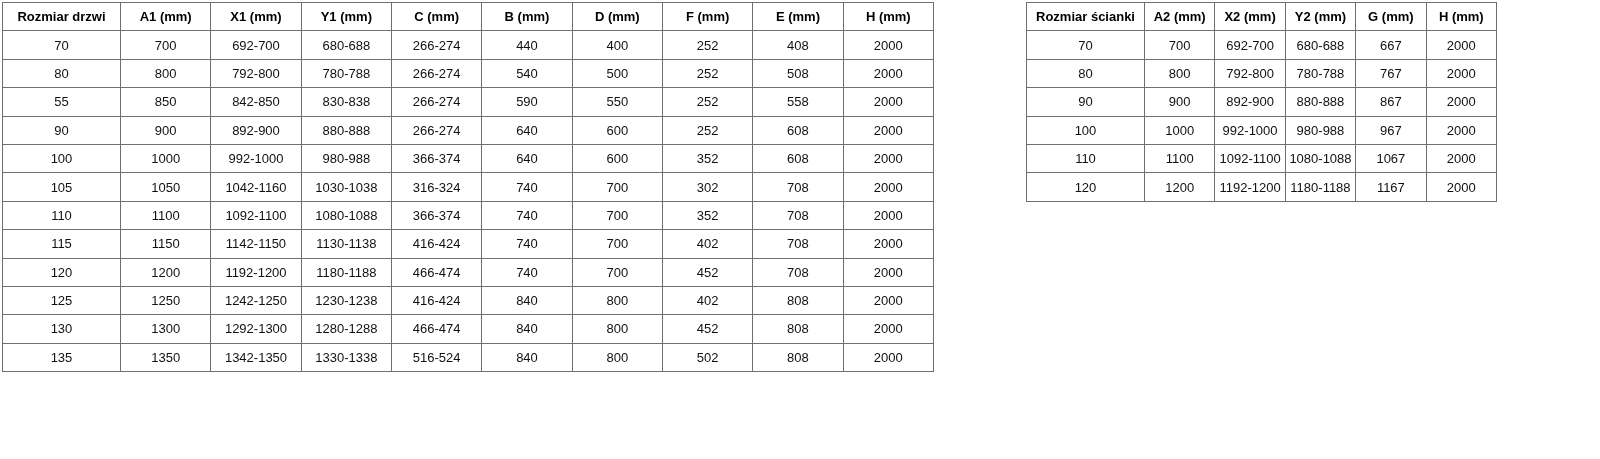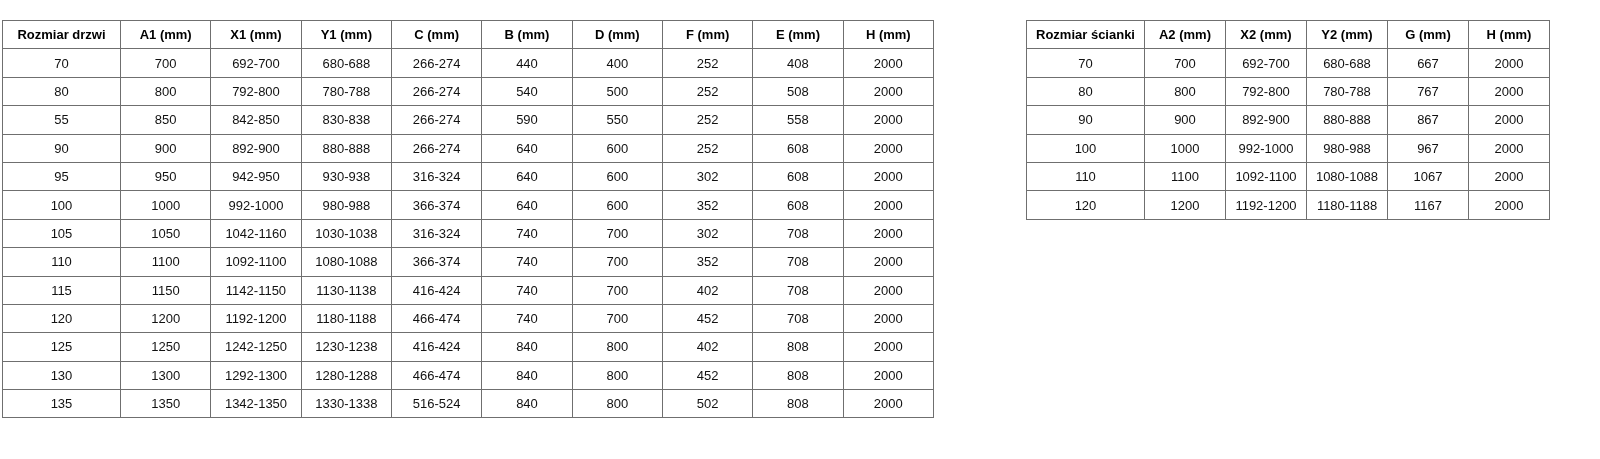--- a/index.html
+++ b/index.html
@@ -10,32 +10,32 @@
   .canvas {
     position: relative;
     width: 1600px;
     height: 459px;
     background: #ffffff;
     font-family: "Liberation Sans", "DejaVu Sans", sans-serif;
     overflow: hidden;
   }
   table.spec-table {
     position: absolute;
-    top: 20px;
+    top: 2px;
     border-collapse: collapse;
     table-layout: fixed;
     background: #ffffff;
   }
   table.spec-table.door {
     left: 2px;
     width: 932px;
   }
   table.spec-table.wall {
     left: 1026px;
-    width: 524px;
+    width: 471px;
   }
   .spec-table th,
   .spec-table td {
     border: 1px solid #6f6f6f;
     height: 27.4px;
     padding: 0 2px;
     text-align: center;
     vertical-align: middle;
     font-size: 13px;
     color: #111111;
@@ -122,32 +122,20 @@
           <td>892-900</td>
           <td>880-888</td>
           <td>266-274</td>
           <td>640</td>
           <td>600</td>
           <td>252</td>
           <td>608</td>
           <td>2000</td>
         </tr>
         <tr>
-          <td>95</td>
-          <td>950</td>
-          <td>942-950</td>
-          <td>930-938</td>
-          <td>316-324</td>
-          <td>640</td>
-          <td>600</td>
-          <td>302</td>
-          <td>608</td>
-          <td>2000</td>
-        </tr>
-        <tr>
           <td>100</td>
           <td>1000</td>
           <td>992-1000</td>
           <td>980-988</td>
           <td>366-374</td>
           <td>640</td>
           <td>600</td>
           <td>352</td>
           <td>608</td>
           <td>2000</td>

